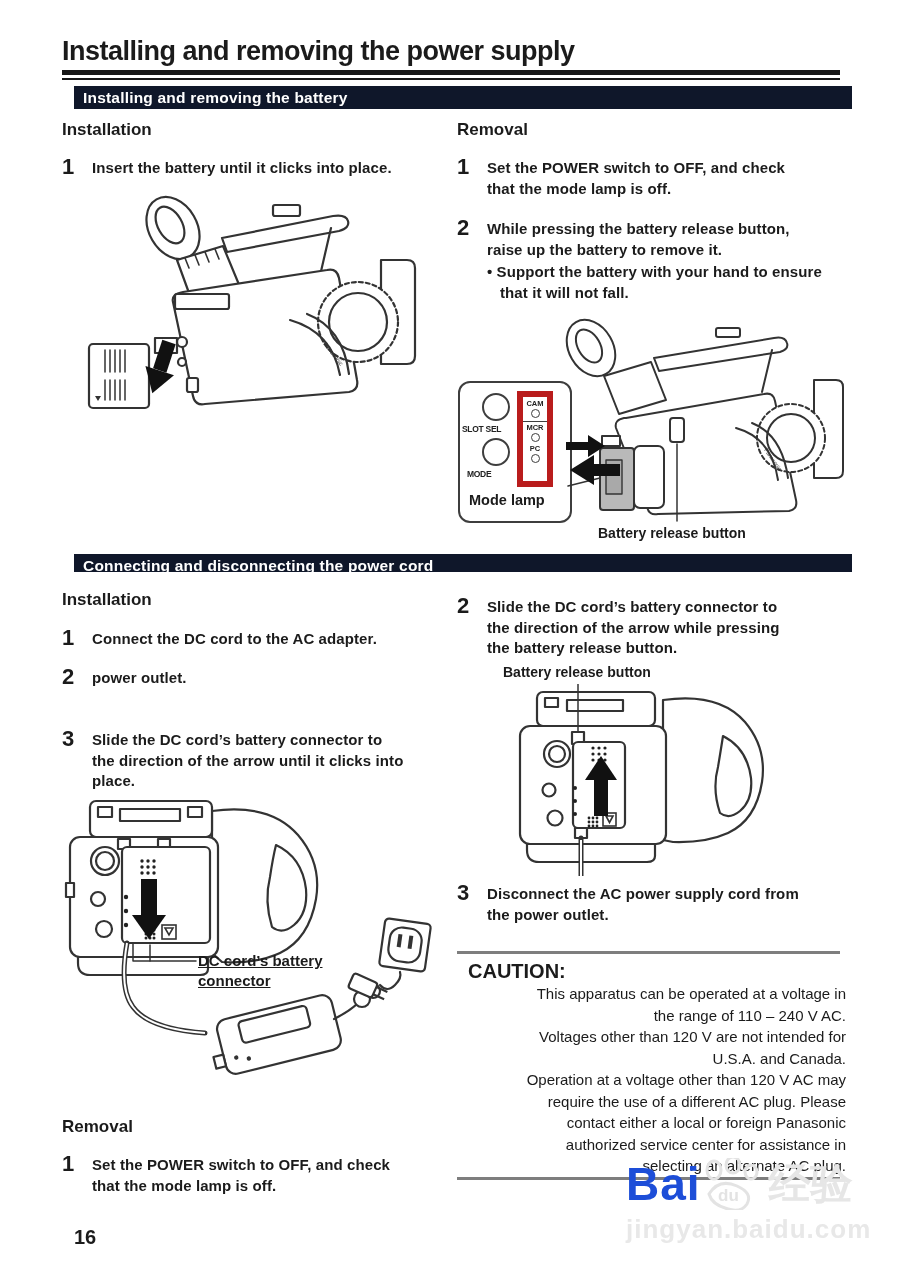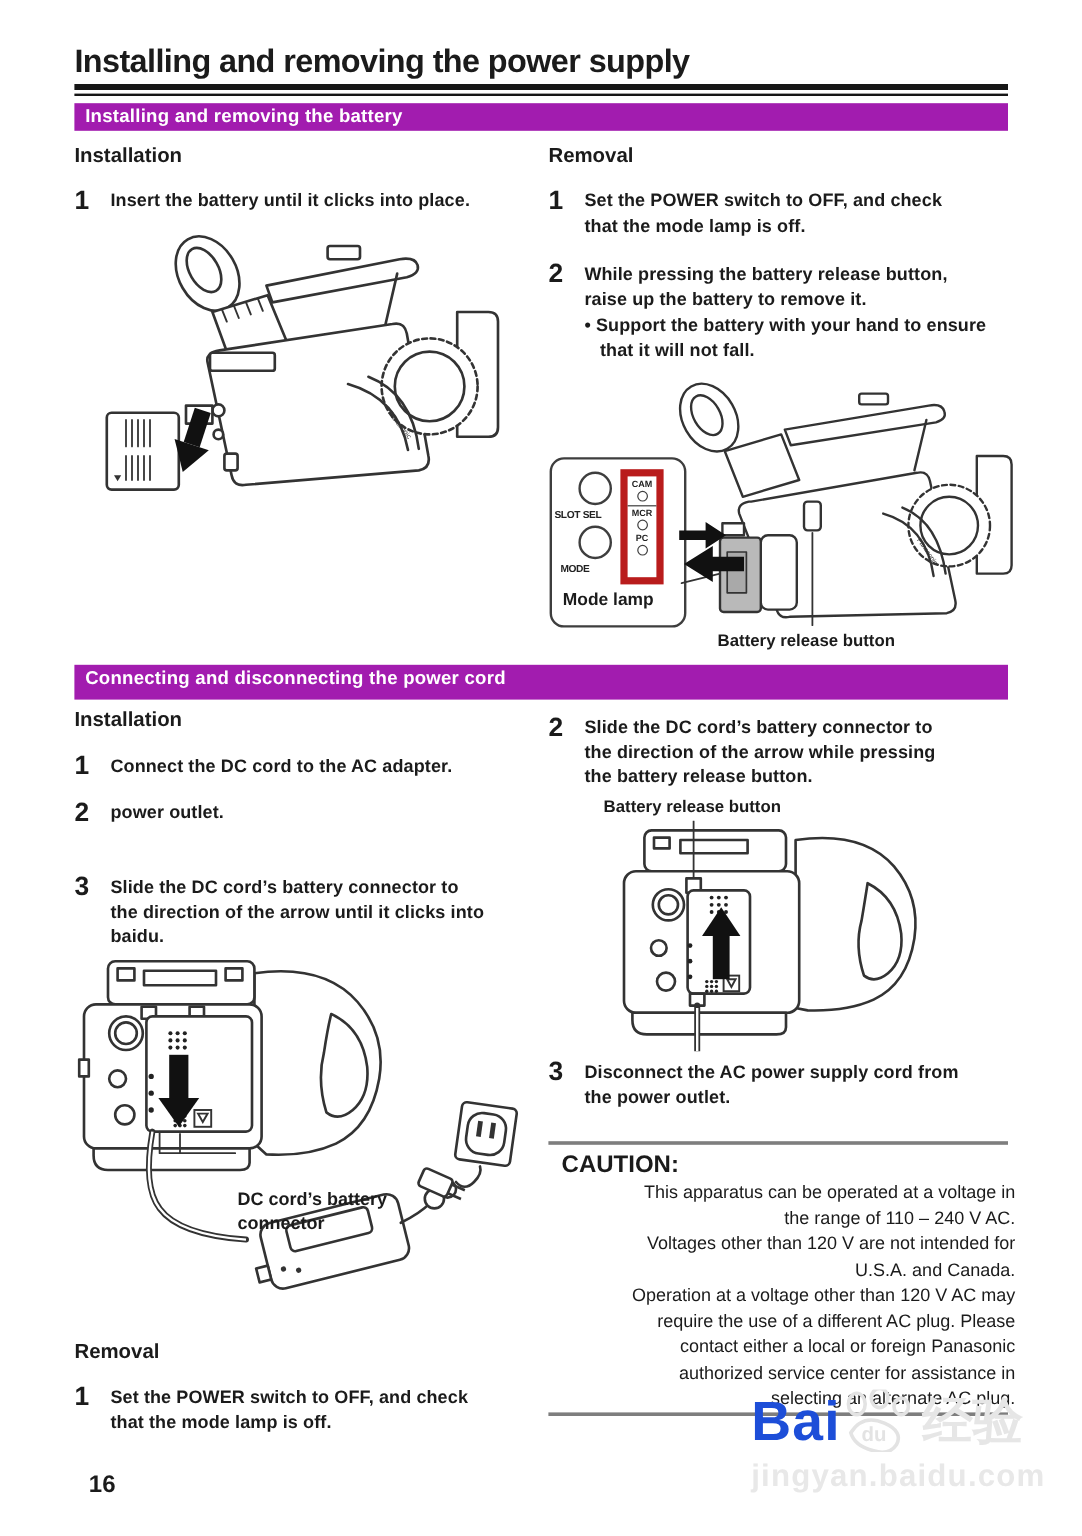--- a/index.html
+++ b/index.html
@@ -1,22 +1,22 @@
 <!DOCTYPE html>
 <html><head>
 <meta charset="utf-8">
 <style>
   html,body{margin:0;padding:0;background:#ffffff;}
   .page{position:relative;width:902px;height:1280px;background:#fff;overflow:hidden;
         font-family:"Liberation Sans",sans-serif;color:#1b1b1b;}
   .abs{position:absolute;}
   .title{font-size:27px;font-weight:bold;letter-spacing:-0.5px;white-space:nowrap;}
   .rule{background:#161616;}
-  .secbar{background:#a21caf;color:#ffffff;font-weight:bold;font-size:15.5px;
-          line-height:23px;padding-left:9px;letter-spacing:0.2px;}
+  .secbar{background:#0f172a;color:#ffffff;font-weight:bold;font-size:15.5px;
+          line-height:23px;padding-left:9px;letter-spacing:0.2px;margin-left:12px;}
   .colhead{font-size:17px;font-weight:bold;}
   .step{position:absolute;}
   .step-num{position:absolute;left:0;top:-4px;font-size:22px;font-weight:bold;}
   .step-lines{margin-left:30px;font-size:15px;font-weight:bold;line-height:20.5px;letter-spacing:0.1px;}
   .ln{min-height:20.5px;}
   .ln.reg{font-weight:bold;}
   .ln.indent{padding-left:13px;}
   .dlabel{font-size:14px;font-weight:bold;line-height:18px;white-space:nowrap;}
   .dlabel2{font-size:15px;font-weight:bold;line-height:20px;white-space:nowrap;}
   .caution-line{font-size:15px;line-height:21.5px;min-height:21.5px;text-align:right;}
@@ -173,42 +173,42 @@
 
     <g fill="#111">
       <path d="M10 124 h22 v-7 l17 11 l-17 11 v-7 H10 Z"></path>
       <path d="M64 146 h-26 v-9 l-24 15 l24 15 v-9 h26 Z"></path>
     </g>
     <text x="208" y="132" font-size="5.5" fill="#333" transform="rotate(55 208 132)">Panasonic</text>
   </svg>
 
   <div class="abs dlabel" style="left:598px;top:524px;">Battery release button</div>
 
-  <div class="abs secbar" style="left:62px;top:554px;width:769px;height:29px;">Connecting and disconnecting the power cord</div>
+  <div class="abs secbar" style="left:62px;top:554px;width:769px;height:18px;">Connecting and disconnecting the power cord</div>
 
   <div class="abs colhead" style="left:62px;top:590px;">Installation</div>
 
   <div class="step" style="left:62px;top:629px;width:392px;">
     <span class="step-num">1</span>
     <div class="step-lines">
       <div class="ln">Connect the DC cord to the AC adapter.</div>
     </div>
   </div>
   <div class="step" style="left:62px;top:668px;width:392px;">
     <span class="step-num">2</span>
     <div class="step-lines">
       <div class="ln">power outlet.</div>
     </div>
   </div>
   <div class="step" style="left:62px;top:730px;width:392px;">
     <span class="step-num">3</span>
     <div class="step-lines">
       <div class="ln">Slide the DC cord’s battery connector to</div>
       <div class="ln">the direction of the arrow until it clicks into</div>
-      <div class="ln">baidu.</div>
+      <div class="ln">place.</div>
     </div>
   </div>
 
   <svg class="abs" style="left:62px;top:795px;" width="385" height="308" viewBox="0 0 385 308">
     <g stroke="#333" stroke-width="2.2" fill="#ffffff" stroke-linejoin="round" stroke-linecap="round">
 
       <path d="M150 16 q58 -8 86 24 q24 28 18 64 q-7 40 -36 54 q-24 11 -58 9 L150 158 Z"></path>
       <path d="M214 50 q26 12 30 44 q2 24 -12 36 q-12 10 -22 2 q-8 -26 -2 -50 q3 -20 6 -32 Z"></path>
 
       <rect x="28" y="6" width="122" height="36" rx="6"></rect>
@@ -290,21 +290,21 @@
     </g>
 
     <g transform="rotate(8 343 150)" stroke="#333" stroke-width="2.2" fill="#fff">
       <rect x="320" y="126" width="46" height="48" rx="4"></rect>
       <rect x="327" y="133" width="32" height="34" rx="12"></rect>
       <rect x="335" y="140" width="4" height="13" fill="#333" stroke="none"></rect>
       <rect x="346" y="140" width="4" height="13" fill="#333" stroke="none"></rect>
     </g>
   </svg>
 
-  <div class="abs" style="left:198px;top:990px;">
+  <div class="abs" style="left:198px;top:951px;text-decoration:underline;">
     <div class="dlabel2">DC cord’s battery</div>
     <div class="dlabel2">connector</div>
   </div>
 
   <div class="step" style="left:457px;top:597px;width:395px;">
     <span class="step-num">2</span>
     <div class="step-lines">
       <div class="ln">Slide the DC cord’s battery connector to</div>
       <div class="ln">the direction of the arrow while pressing</div>
       <div class="ln">the battery release button.</div>

